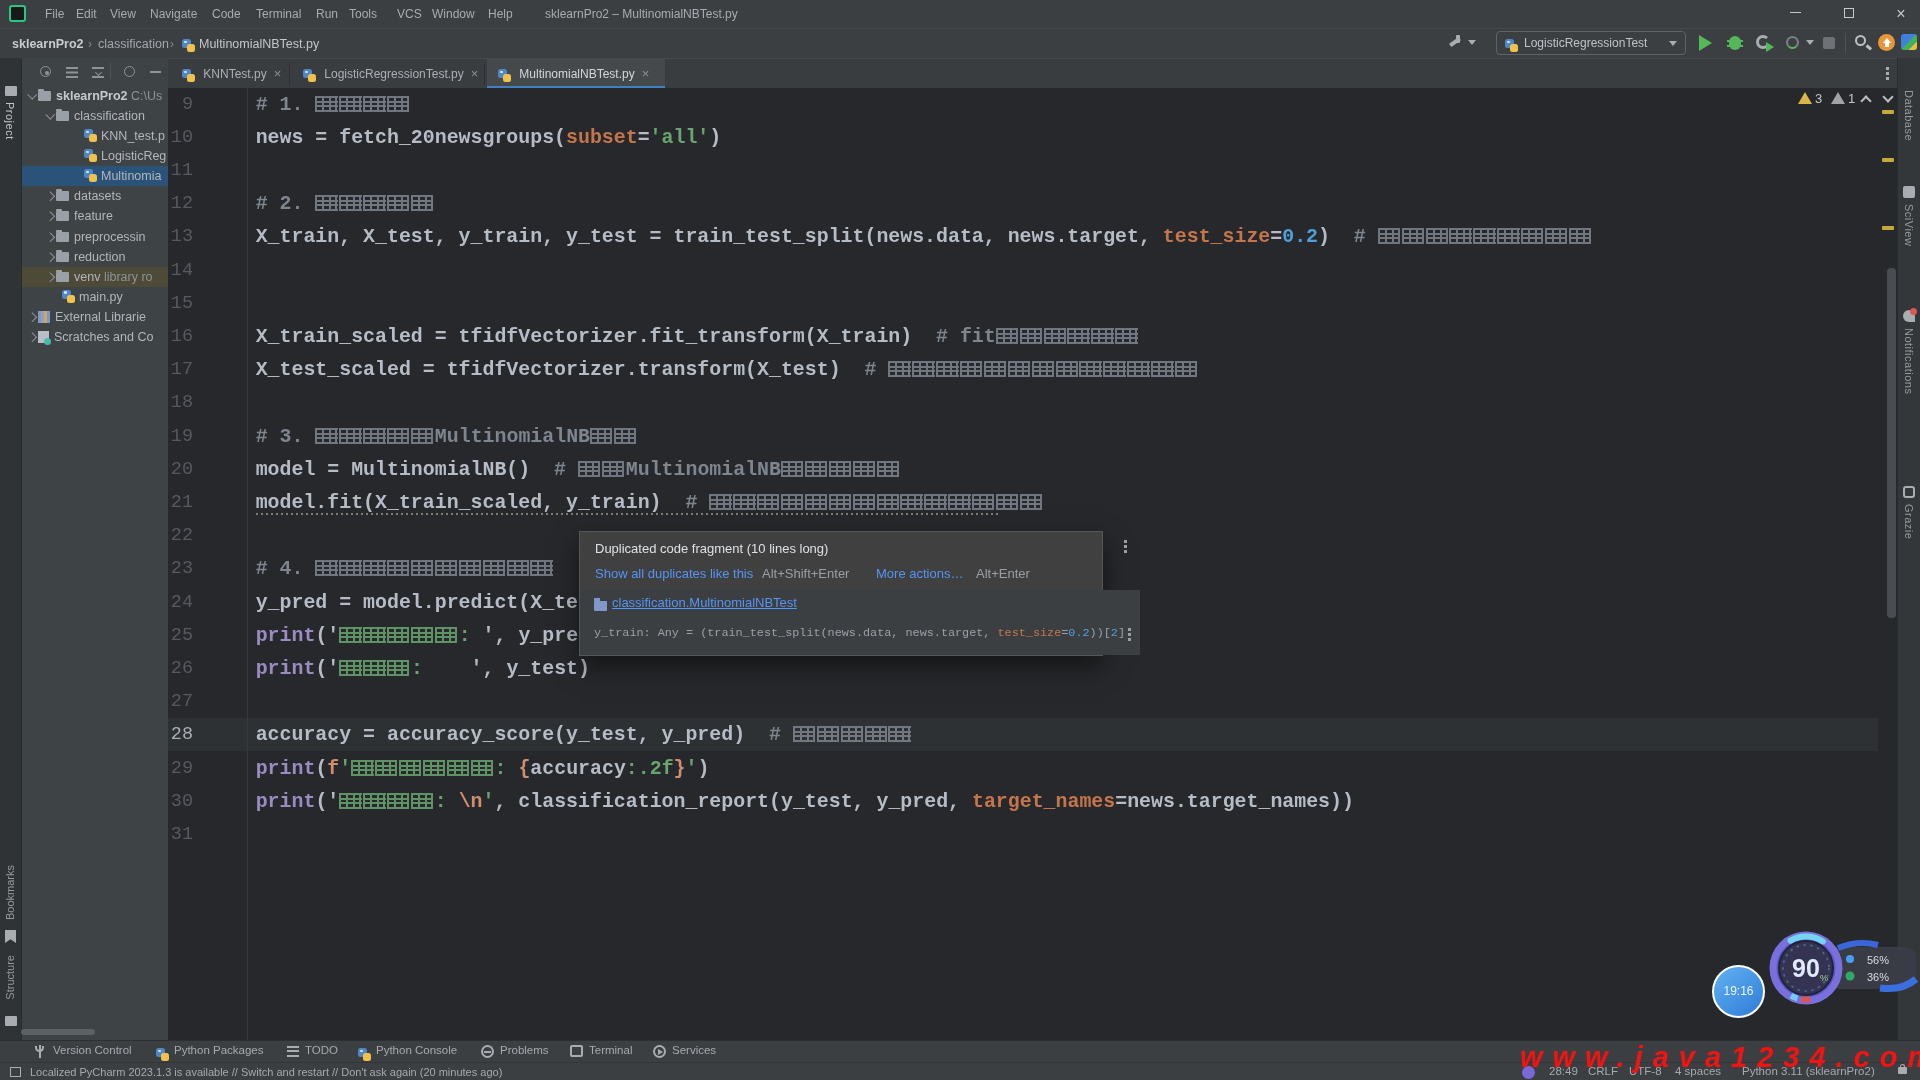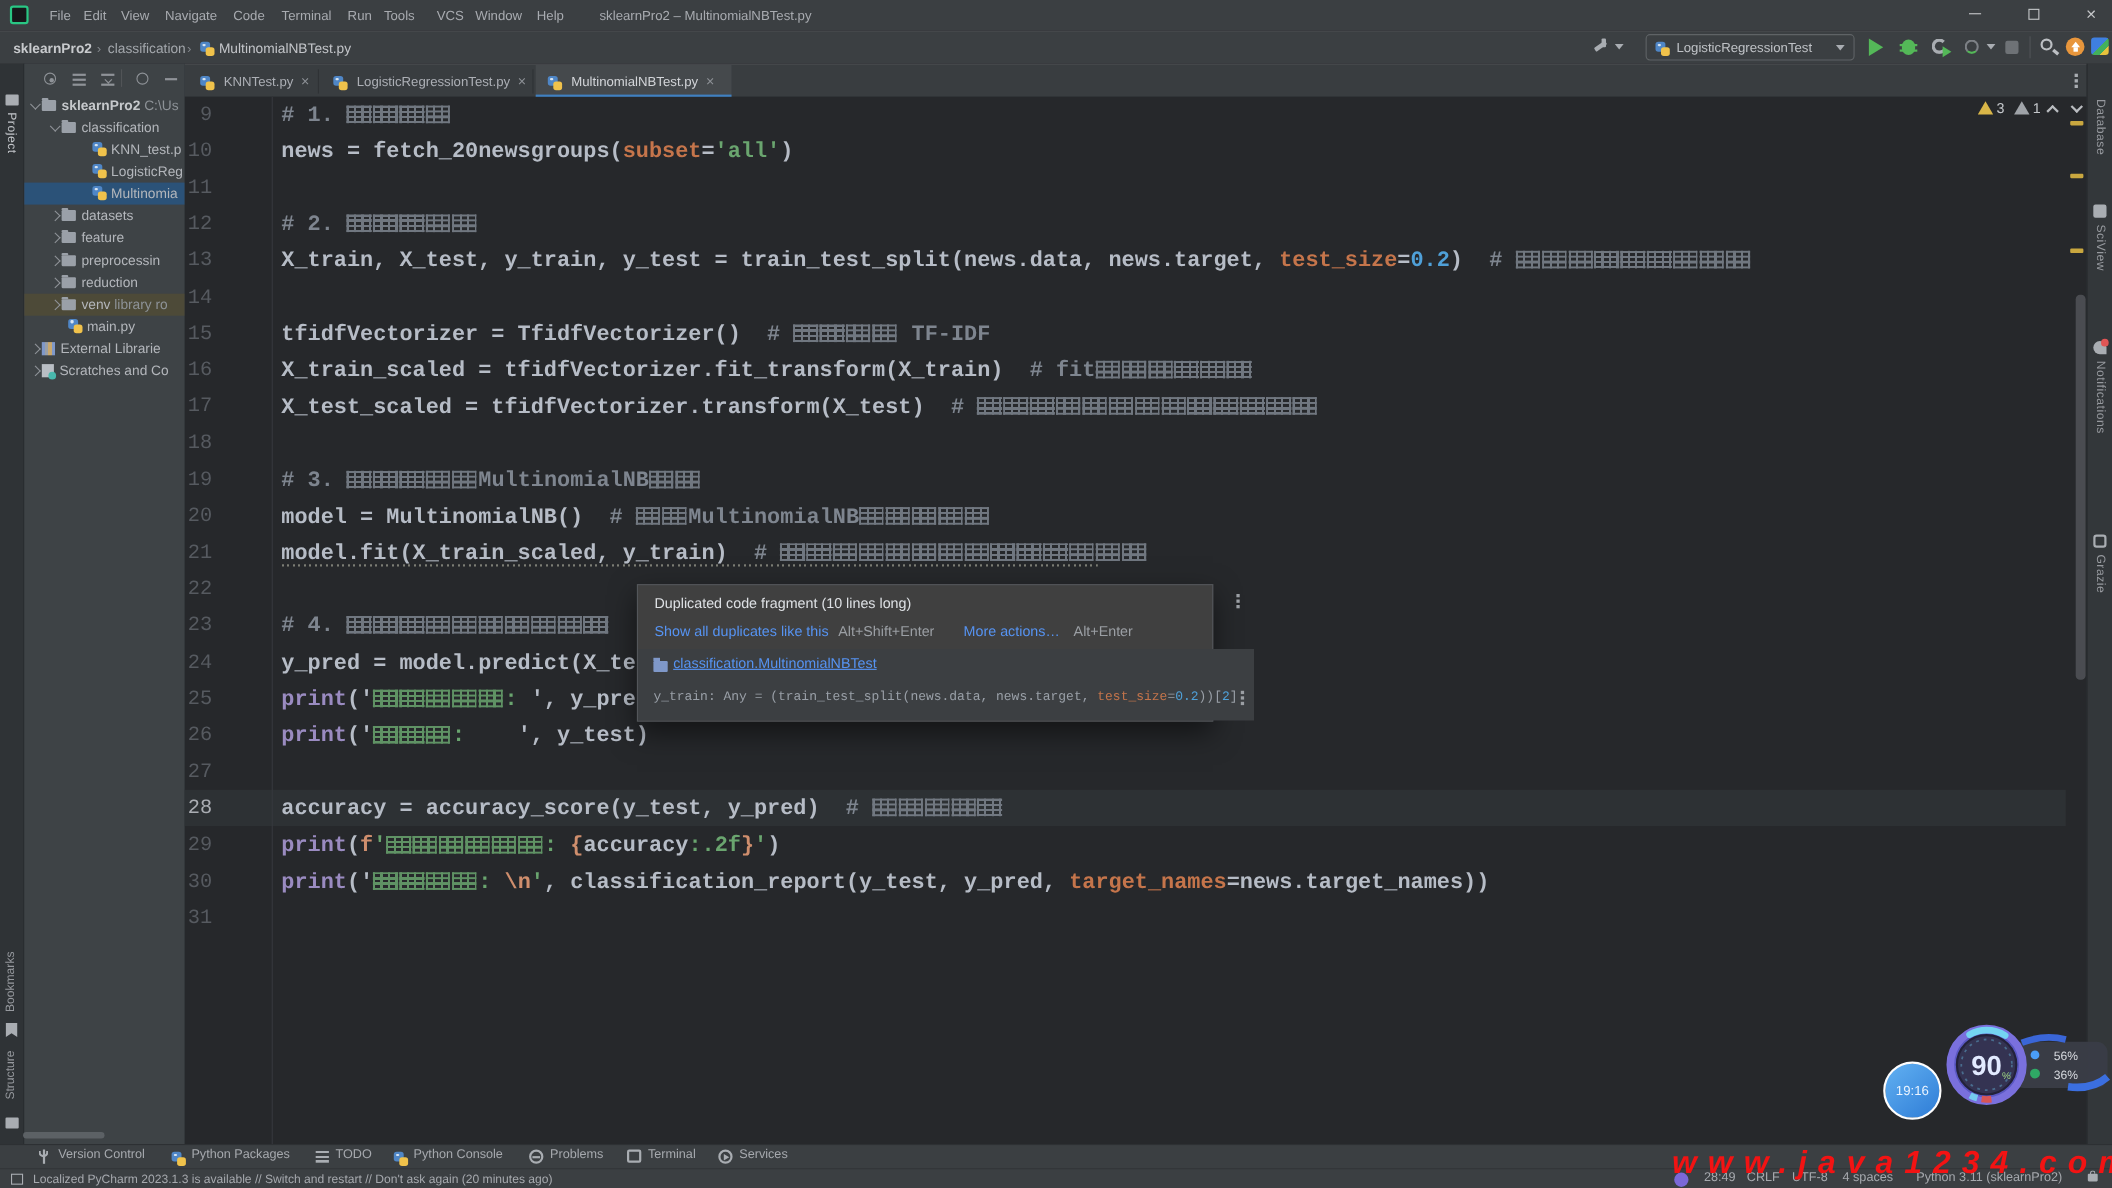--- a/index.html
+++ b/index.html
@@ -195,21 +195,20 @@
 <div class="cl" style="top:-0.5px"><span class="c"># 1. <i class="cj"></i><i class="cj"></i><i class="cj"></i><i class="cj"></i></span></div>
 <div class="gnum" style="top:32.7px">10</div>
 <div class="cl" style="top:32.7px">news = fetch_20newsgroups(<span class="kw">subset</span>=<span class="s">'all'</span>)</div>
 <div class="gnum" style="top:65.9px">11</div>
 <div class="gnum" style="top:99.1px">12</div>
 <div class="cl" style="top:99.1px"><span class="c"># 2. <i class="cj"></i><i class="cj"></i><i class="cj"></i><i class="cj"></i><i class="cj"></i></span></div>
 <div class="gnum" style="top:132.3px">13</div>
 <div class="cl" style="top:132.3px">X_train, X_test, y_train, y_test = train_test_split(news.data, news.target, <span class="kw">test_size</span>=<span class="n">0.2</span>)<span class="c">  # <i class="cj"></i><i class="cj"></i><i class="cj"></i><i class="cj"></i><i class="cj"></i><i class="cj"></i><i class="cj"></i><i class="cj"></i><i class="cj"></i></span></div>
 <div class="gnum" style="top:165.5px">14</div>
 <div class="gnum" style="top:198.7px">15</div>
-<div class="cl" style="top:198.7px">tfidfVectorizer = TfidfVectorizer()<span class="c">  # <i class="cj"></i><i class="cj"></i><i class="cj"></i><i class="cj"></i> TF-IDF</span></div>
 <div class="gnum" style="top:231.9px">16</div>
 <div class="cl" style="top:231.9px">X_train_scaled = tfidfVectorizer.fit_transform(X_train)<span class="c">  # fit<i class="cj"></i><i class="cj"></i><i class="cj"></i><i class="cj"></i><i class="cj"></i><i class="cj"></i></span></div>
 <div class="gnum" style="top:265.1px">17</div>
 <div class="cl" style="top:265.1px">X_test_scaled = tfidfVectorizer.transform(X_test)<span class="c">  # <i class="cj"></i><i class="cj"></i><i class="cj"></i><i class="cj"></i><i class="cj"></i><i class="cj"></i><i class="cj"></i><i class="cj"></i><i class="cj"></i><i class="cj"></i><i class="cj"></i><i class="cj"></i><i class="cj"></i></span></div>
 <div class="gnum" style="top:298.3px">18</div>
 <div class="gnum" style="top:331.5px">19</div>
 <div class="cl" style="top:331.5px"><span class="c"># 3. <i class="cj"></i><i class="cj"></i><i class="cj"></i><i class="cj"></i><i class="cj"></i>MultinomialNB<i class="cj"></i><i class="cj"></i></span></div>
 <div class="gnum" style="top:364.7px">20</div>
 <div class="cl" style="top:364.7px">model = MultinomialNB()<span class="c">  # <i class="cj"></i><i class="cj"></i>MultinomialNB<i class="cj"></i><i class="cj"></i><i class="cj"></i><i class="cj"></i><i class="cj"></i></span></div>
 <div class="gnum" style="top:397.9px">21</div>

